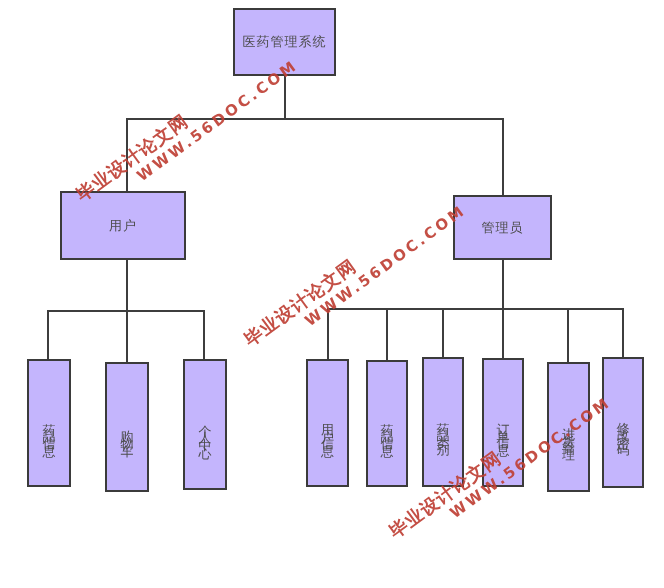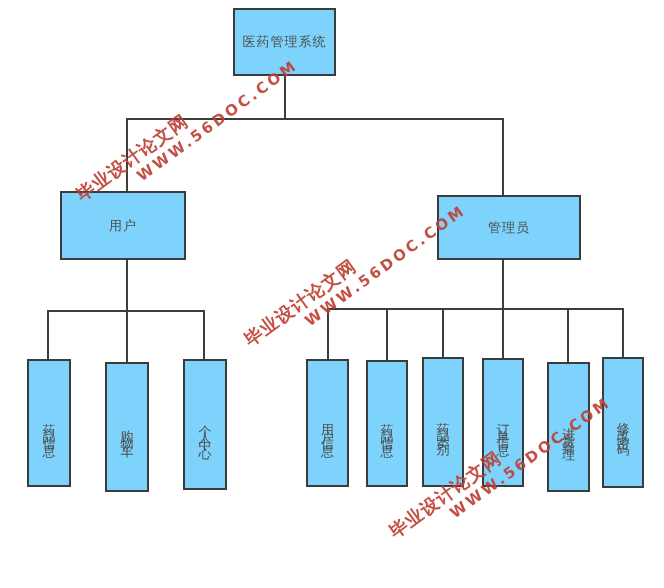--- a/index.html
+++ b/index.html
@@ -6,21 +6,21 @@
   body{
     width:664px;height:588px;position:relative;overflow:hidden;
     background:#ffffff;
     font-family:"DejaVu Sans","Liberation Sans",sans-serif;
   }
   .canvas{position:absolute;inset:0;}
   
   .line{position:absolute;background:#3d3d3d;}
   
   .box{
-    position:absolute;border:2px solid #3b3b3b;background:#7dd3fc;
+    position:absolute;border:2px solid #3b3b3b;background:#c4b5fd;
     display:flex;align-items:center;justify-content:center;
     box-sizing:border-box;color:#4d4d4d;
   }
   .box.h span{font-size:13px;letter-spacing:1px;white-space:nowrap;}
   .box.v span{
     writing-mode:vertical-rl;text-orientation:upright;
     font-size:13px;letter-spacing:7px;line-height:1;
     padding-top:7px; 
   }
   
@@ -60,21 +60,21 @@
   <div class="line" style="left:567px;top:308px;width:2px;height:54px"></div>
   <div class="line" style="left:622px;top:308px;width:2px;height:49px"></div>
 
   <div class="box h" style="left:233px;top:8px;width:103px;height:68px">
     <span>医药管理系统</span>
   </div>
 
   <div class="box h" style="left:60px;top:191px;width:126px;height:69px">
     <span>用户</span>
   </div>
-  <div class="box h" style="left:437px;top:195px;width:144px;height:65px">
+  <div class="box h" style="left:453px;top:195px;width:99px;height:65px">
     <span>管理员</span>
   </div>
 
   <div class="box v" style="left:27px;top:359px;width:44px;height:128px">
     <span>药品信息</span>
   </div>
   <div class="box v" style="left:105px;top:362px;width:44px;height:130px">
     <span>购物车</span>
   </div>
   <div class="box v" style="left:183px;top:359px;width:44px;height:131px">

